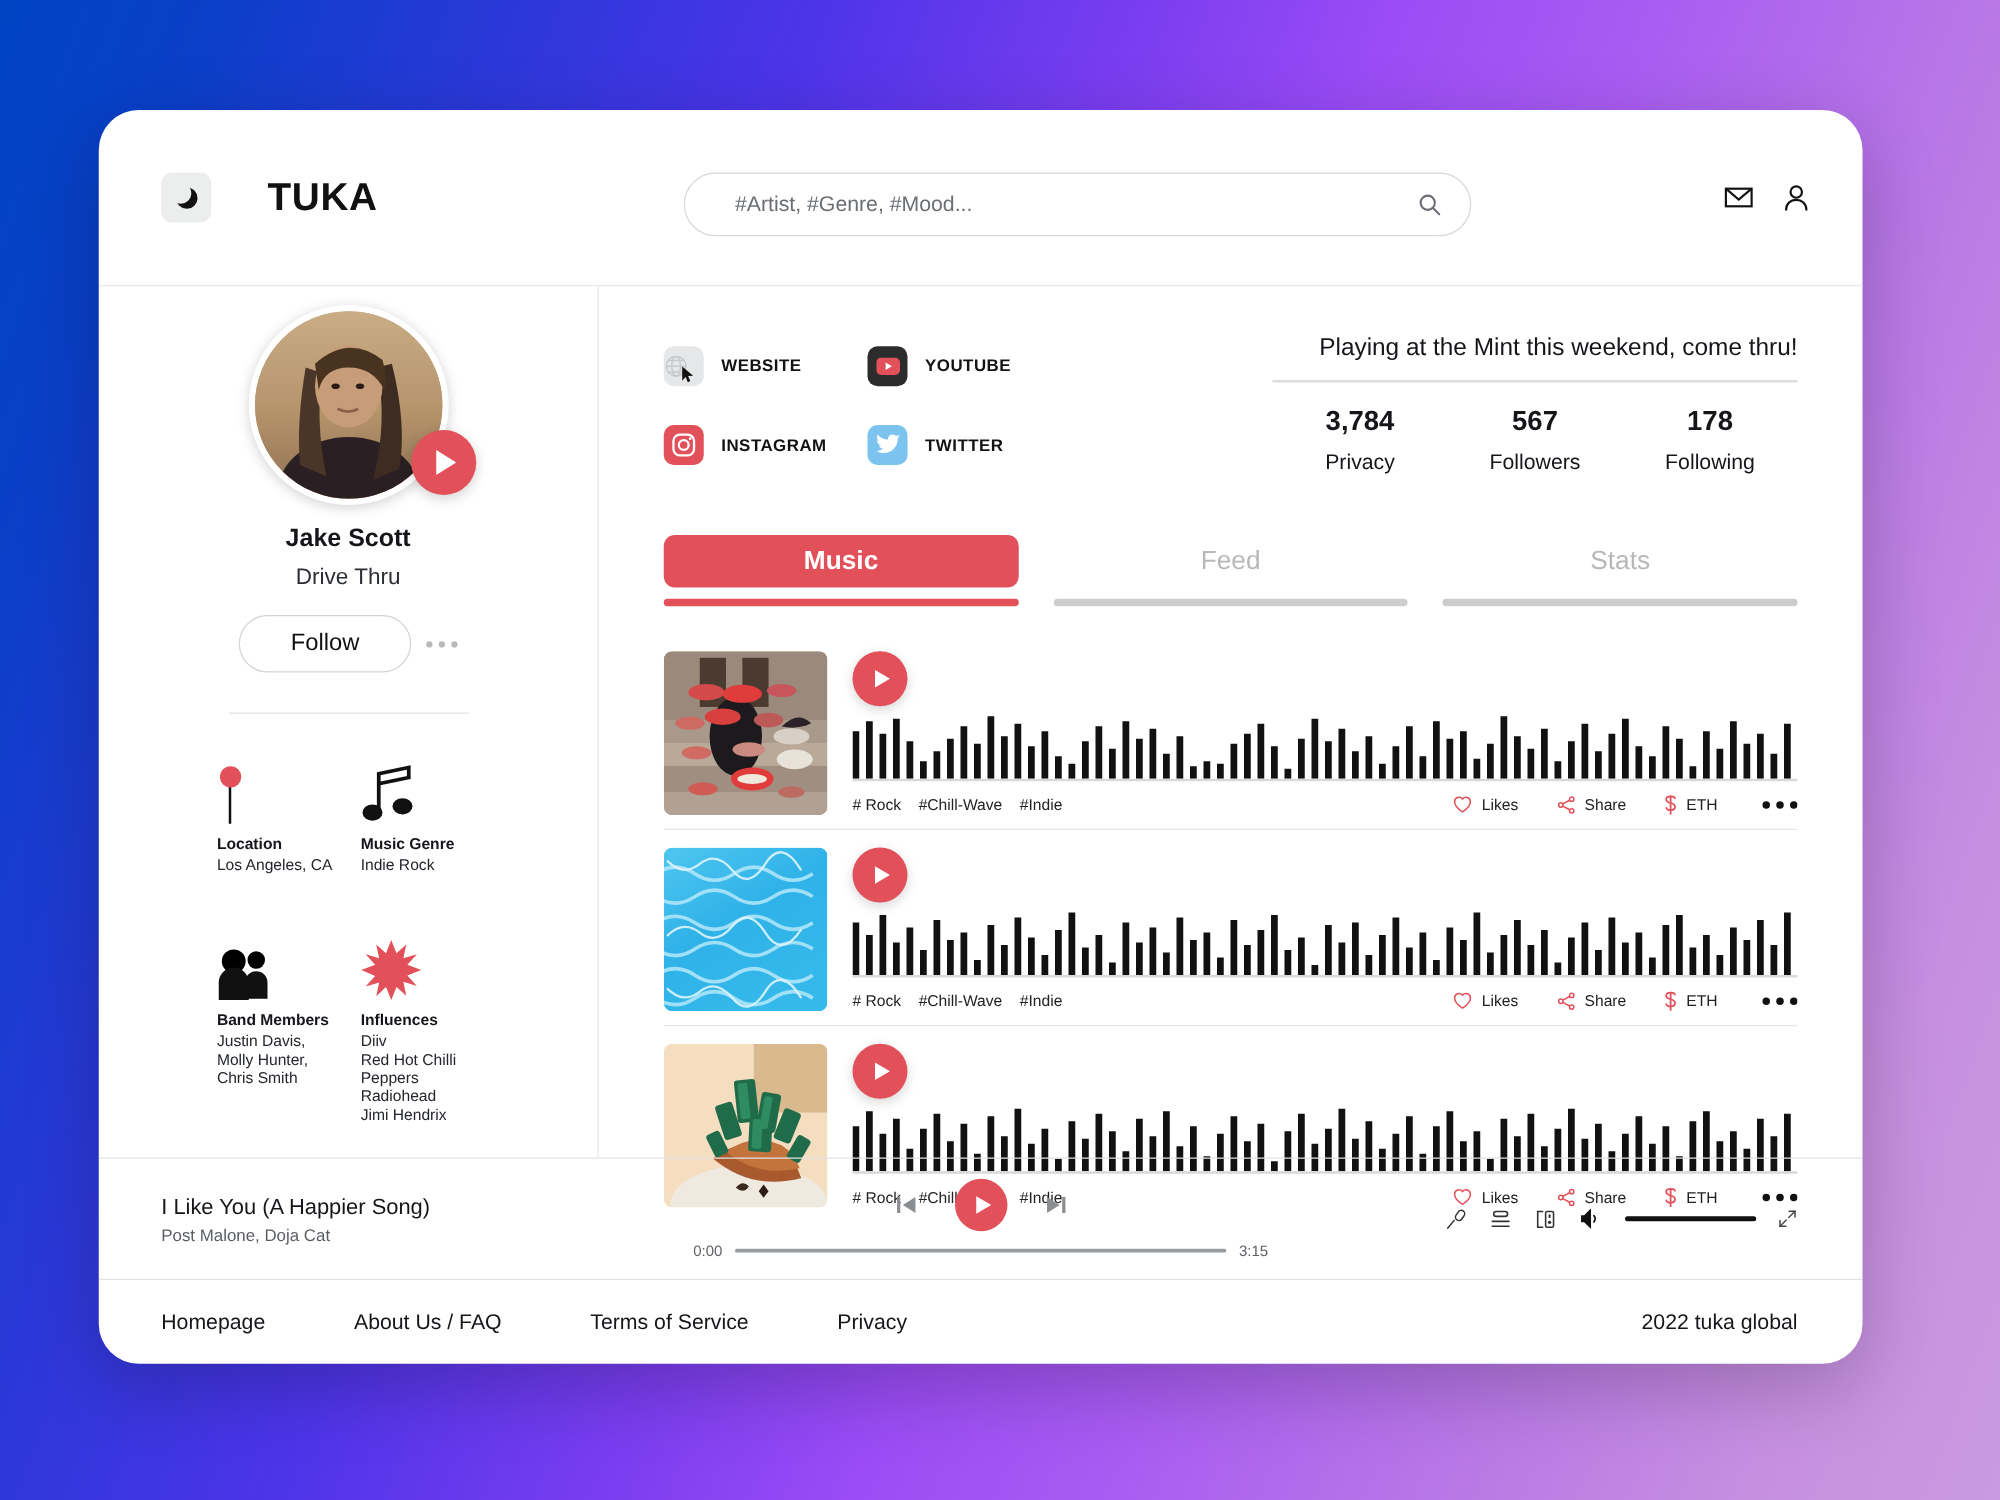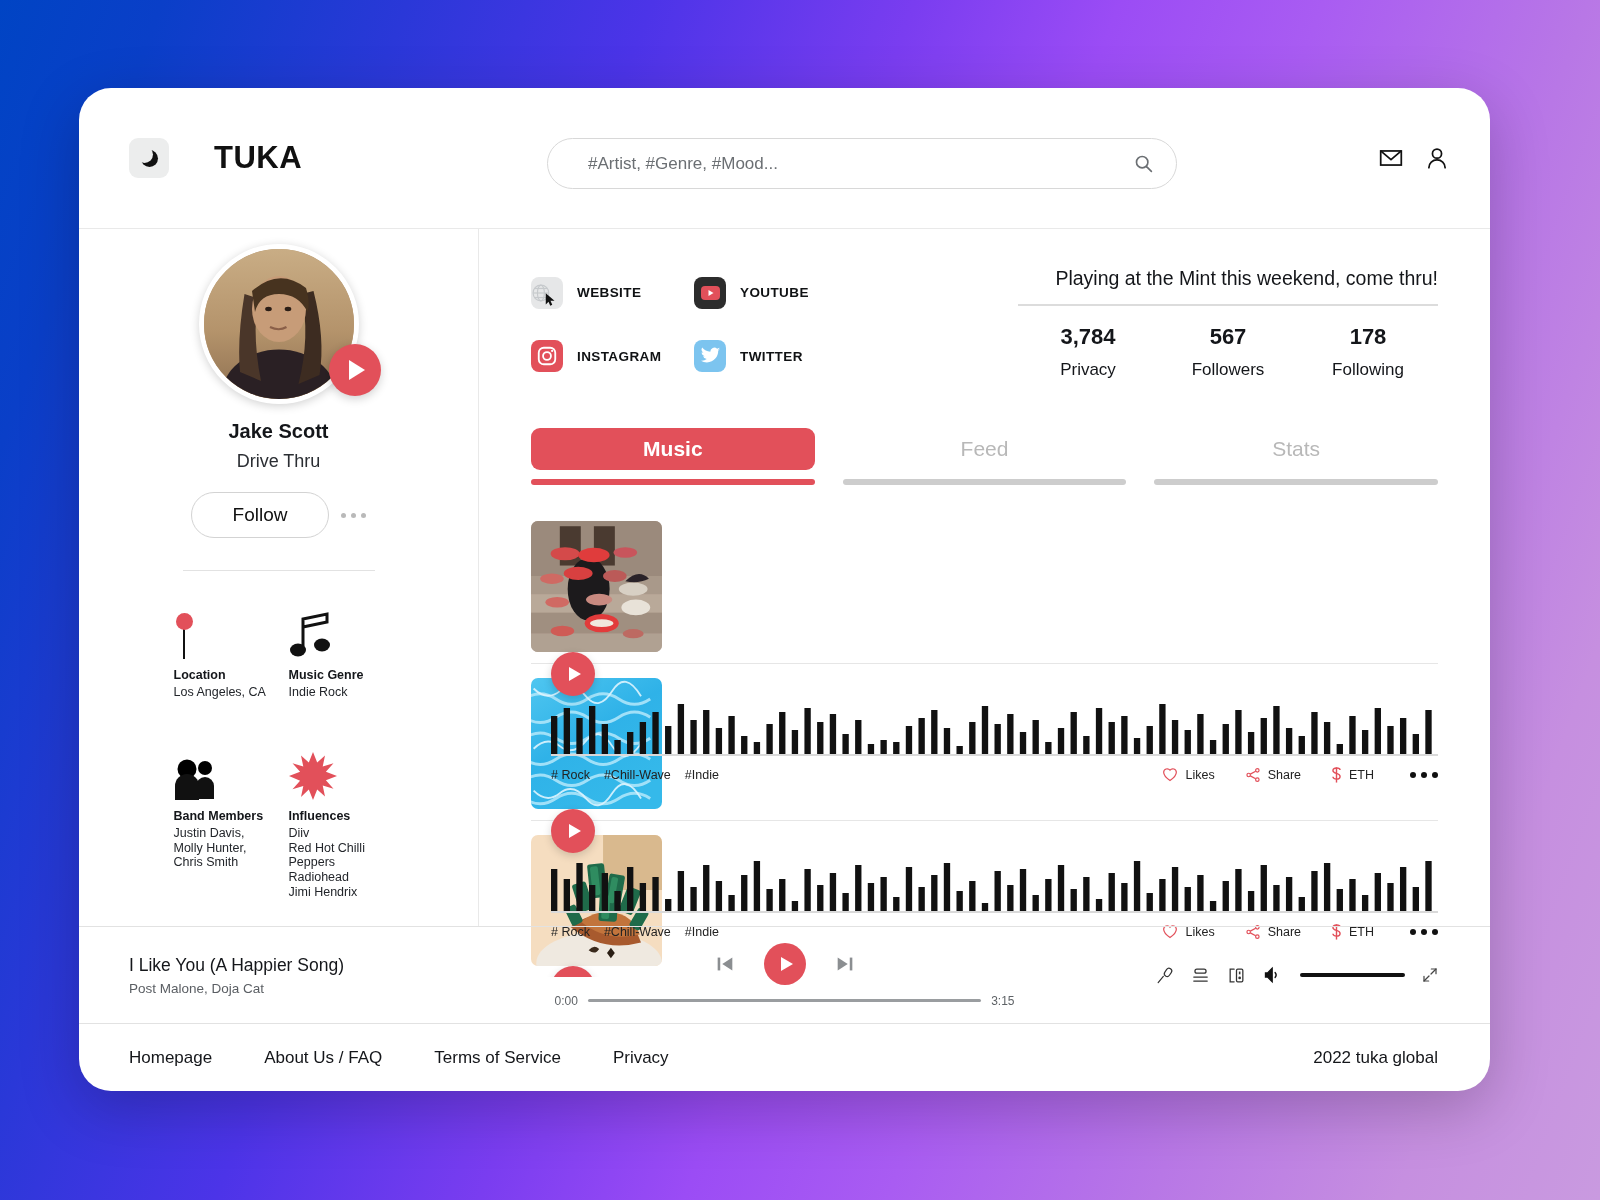--- a/index.html
+++ b/index.html
@@ -143,21 +143,21 @@
   .tab-pill {
     width: 100%; height: 42px; border-radius: 9px;
     display: flex; align-items: center; justify-content: center;
     font-size: 21px; color: #b8b8b8;
   }
   .tab.active .tab-pill { background: #e2505a; color: #fff; font-weight: 600; }
   .tab-bar { width: 100%; height: 6px; border-radius: 3px; background: #cdcdcd; margin-top: 9px; }
   .tab.active .tab-bar { background: #e2505a; }
   
   .tracks { margin-top: 22px; height: 470px; overflow: hidden; }
-  .track { display: flex; padding: 14px 0 0 0; border-bottom: 1px solid #e6e6e6; height: 157px; flex-direction: column;}
+  .track { display: flex; padding: 14px 0 0 0; border-bottom: 1px solid #e6e6e6; height: 157px;}
   .track:last-child { border-bottom: 0; }
   .thumb { width: 131px; height: 131px; border-radius: 7px; overflow: hidden; flex: 0 0 131px; }
   .thumb svg { display:block; width: 100%; height: 100%; }
   .track-right { flex: 1; min-width: 0; padding-left: 20px; position: relative; }
   .track-play {
     width: 44px; height: 44px; border-radius: 50%; background: #e2505a;
     display: flex; align-items: center; justify-content: center; cursor: pointer;
     box-shadow: 0 3px 9px rgba(0,0,0,.16);
   }
   .wave { margin-top: 6px; height: 52px; width: 100%; }
@@ -188,21 +188,21 @@
   .p-seek { display: flex; align-items: center; gap: 10px; margin-top: 9px; width: 100%; }
   .p-time { font-size: 12px; color: #5e6266; }
   .p-track { flex: 1; height: 3.5px; background: #9a9da0; border-radius: 2px; cursor: pointer;}
   .p-right { margin-left: auto; display: flex; align-items: center; gap: 17px; }
   .vol-track { width: 105px; height: 3.5px; background: #111; border-radius: 2px; cursor: pointer;}
   
   .footer {
     flex: 0 0 68px; height: 68px; border-top: 1px solid #e2e2e2;
     display: flex; align-items: center; padding: 0 52px 0 50px;
   }
-  .f-links { display: flex; gap: 52px; }
+  .f-links { display: flex; gap: 71px; }
   .f-link { font-size: 17px; color: #14161a; cursor: pointer; white-space: nowrap;}
   .f-copy { margin-left: auto; font-size: 17px; color: #14161a; }
 </style>
 </head>
 <body>
 
 <div class="app">
 
   <div class="header">
     <div class="theme-toggle">

